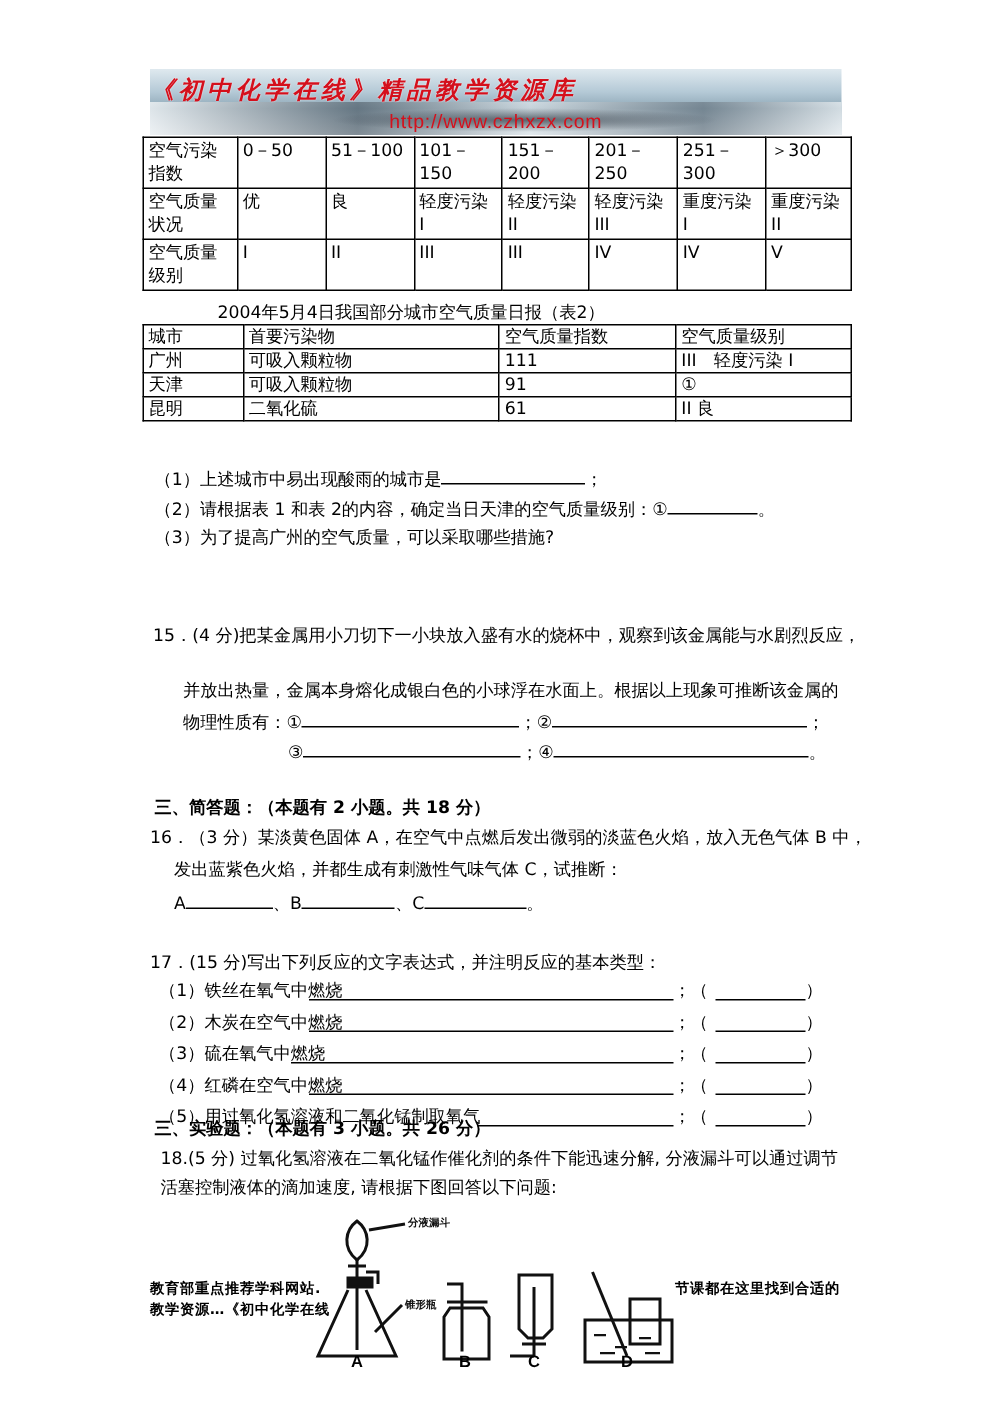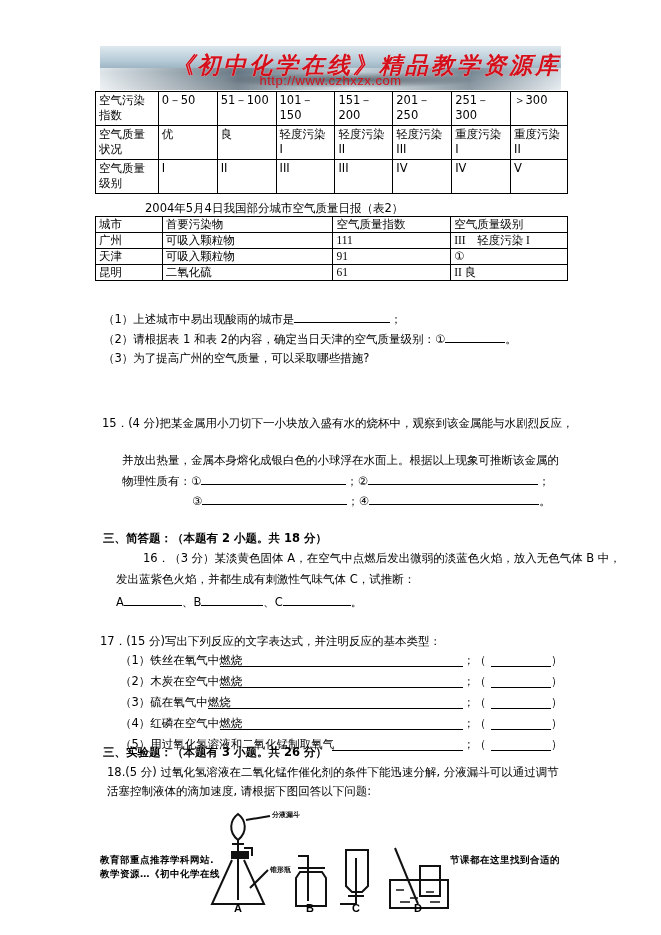--- a/index.html
+++ b/index.html
@@ -18,35 +18,35 @@
   }
   .banner .mist {
     position: absolute; left: 0; top: 22px; width: 100%; height: 22px;
     background: linear-gradient(90deg, rgba(255,255,255,0.7), rgba(60,70,80,0.5) 30%, rgba(255,255,255,0.5) 55%, rgba(90,100,110,0.5) 80%, rgba(255,255,255,0.6));
   }
   .banner .hills {
     position: absolute; left: 120px; top: 26px; width: 260px; height: 16px;
     background: radial-gradient(ellipse at center, rgba(40,50,60,0.7), rgba(40,50,60,0) 70%);
   }
   .banner-title {
-    position: absolute; left: 0; right: 0; top: 4px; text-align: right;
+    position: absolute; left: 0; right: 0; top: 4px; text-align: left;
     font-family: "DejaVu Serif", serif; font-style: italic; font-weight: bold;
-    color: #d4101c; font-size: 23px; letter-spacing: 3px;
+    color: #d4101c; font-size: 16px; letter-spacing: 3px;
     text-shadow: 0 0 1px #fff;
   }
   .banner-url {
     position: absolute; left: 0; right: 0; top: 27px; text-align: center;
     font-family: "Liberation Sans", sans-serif; color: #d4101c; font-size: 13px; letter-spacing: 0.5px;
   }
   
   table { border-collapse: collapse; position: absolute; }
   td { border: 1px solid #000; padding: 1px 3px; vertical-align: top; font-size: 11.5px; line-height: 15px; }
   .t1 { left: 95px; top: 91px; width: 473px; }
   .t1 td { height: 31px; }
-  .t2 { left: 95px; top: 216px; width: 473px; font-family: Liberation Serif, serif; }
+  .t2 { left: 95px; top: 216px; width: 473px; }
   .t2 td { height: 14px; padding: 0 3px; line-height: 15px; }
   .caption { left: 145px; top: 201px; font-size: 11.5px; }
   .line { font-size: 11.5px; line-height: 16px; white-space: nowrap; }
   .blank { display: inline-block; border-bottom: 1px solid #000; height: 12px; vertical-align: baseline; }
   .bold { font-weight: bold; }
   
   .figure { left: 190px; top: 808px; width: 260px; height: 105px; }
   .fig-label { position: absolute; font-size: 11px; font-weight: bold; font-family: "Liberation Sans", sans-serif; }
   .side-text { font-size: 9.5px; line-height: 14px; font-weight: bold; letter-spacing: 0.5px; }
 </style>
@@ -154,28 +154,28 @@
 <div class="abs line" style="left:122px; top:452px;">并放出热量，金属本身熔化成银白色的小球浮在水面上。根据以上现象可推断该金属的</div>
 <div class="abs line" style="left:122px; top:472px;">
   <span>物理性质有：①</span><span class="blank" style="width:145px"></span><span>；②</span><span class="blank" style="width:170px"></span><span>；</span>
 </div>
 <div class="abs line" style="left:192px; top:492px;">
   <span>③</span><span class="blank" style="width:145px"></span><span>；④</span><span class="blank" style="width:170px"></span><span>。</span>
 </div>
 
 <div class="abs line bold" style="left:103px; top:530px;">三、简答题：（本题有 2 小题。共 18 分）</div>
 
-<div class="abs line" style="left:100px; top:550px;margin-left:43px;">16．（3 分）某淡黄色固体 A，在空气中点燃后发出微弱的淡蓝色火焰，放入无色气体 B 中，</div>
+<div class="abs line" style="left:100px; top:550px;">16．（3 分）某淡黄色固体 A，在空气中点燃后发出微弱的淡蓝色火焰，放入无色气体 B 中，</div>
 <div class="abs line" style="left:116px; top:571px;">发出蓝紫色火焰，并都生成有刺激性气味气体 C，试推断：</div>
 <div class="abs line" style="left:116px; top:593px;">
   <span>A</span><span class="blank" style="width:58px"></span><span>、B</span><span class="blank" style="width:62px"></span><span>、C</span><span class="blank" style="width:68px"></span><span>。</span>
 </div>
 
 <div class="abs line" style="left:100px; top:633px;">17．(15 分)写出下列反应的文字表达式，并注明反应的基本类型：</div>
-<div class="abs" style="left:120px; top:652px; width:440px;">
+<div class="abs" style="left:106px; top:652px; width:440px;">
   <div class="line" style="position:relative; height:21px;">
     <span>（1）铁丝在氧气中燃烧</span>
     <span class="blank" style="position:absolute; left:100px; top:2px; width:243px;"></span>
     <span style="position:absolute; left:343px;">；（</span>
     <span class="blank" style="position:absolute; left:371px; top:2px; width:60px;"></span>
     <span style="position:absolute; left:431px;">）</span>
   </div>
   <div class="line" style="position:relative; height:21px;">
     <span>（2）木炭在空气中燃烧</span>
     <span class="blank" style="position:absolute; left:100px; top:2px; width:243px;"></span>

